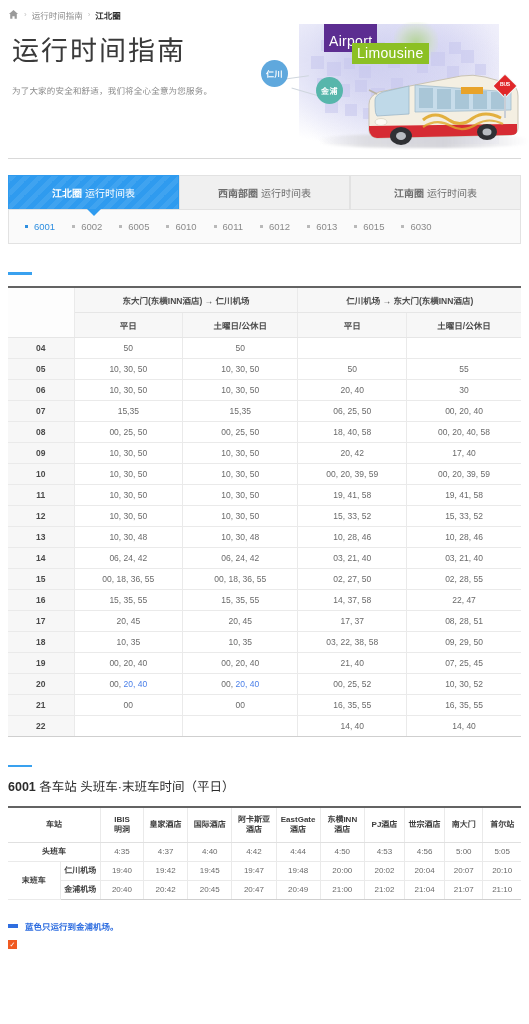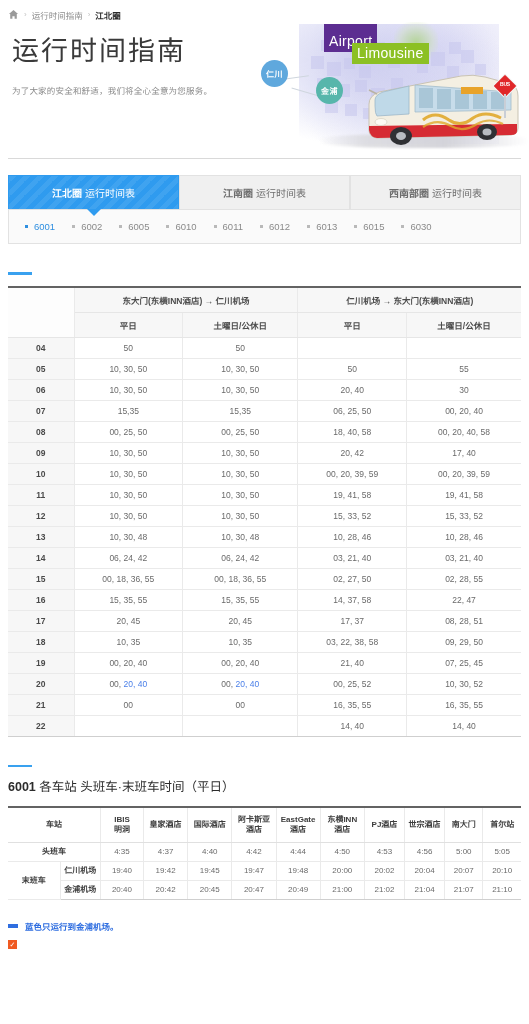--- a/index.html
+++ b/index.html
@@ -287,24 +287,24 @@
     </div>
   </div>
 
   <div class="hero-rule"></div>
 
   <div class="tabs">
     <div class="tab active">
       <b>江北圈</b><span> 运行时间表</span>
     </div>
     <div class="tab">
+      <b>西南部圈</b><span> 运行时间表</span>
+    </div>
+    <div class="tab">
       <b>江南圈</b><span> 运行时间表</span>
-    </div>
-    <div class="tab">
-      <b>西南部圈</b><span> 运行时间表</span>
     </div>
   </div>
 
   <div class="routebar">
     <span class="route active">
         <i class="dot"></i>
         <span>6001</span>
       </span>
     <span class="route">
         <i class="dot"></i>

